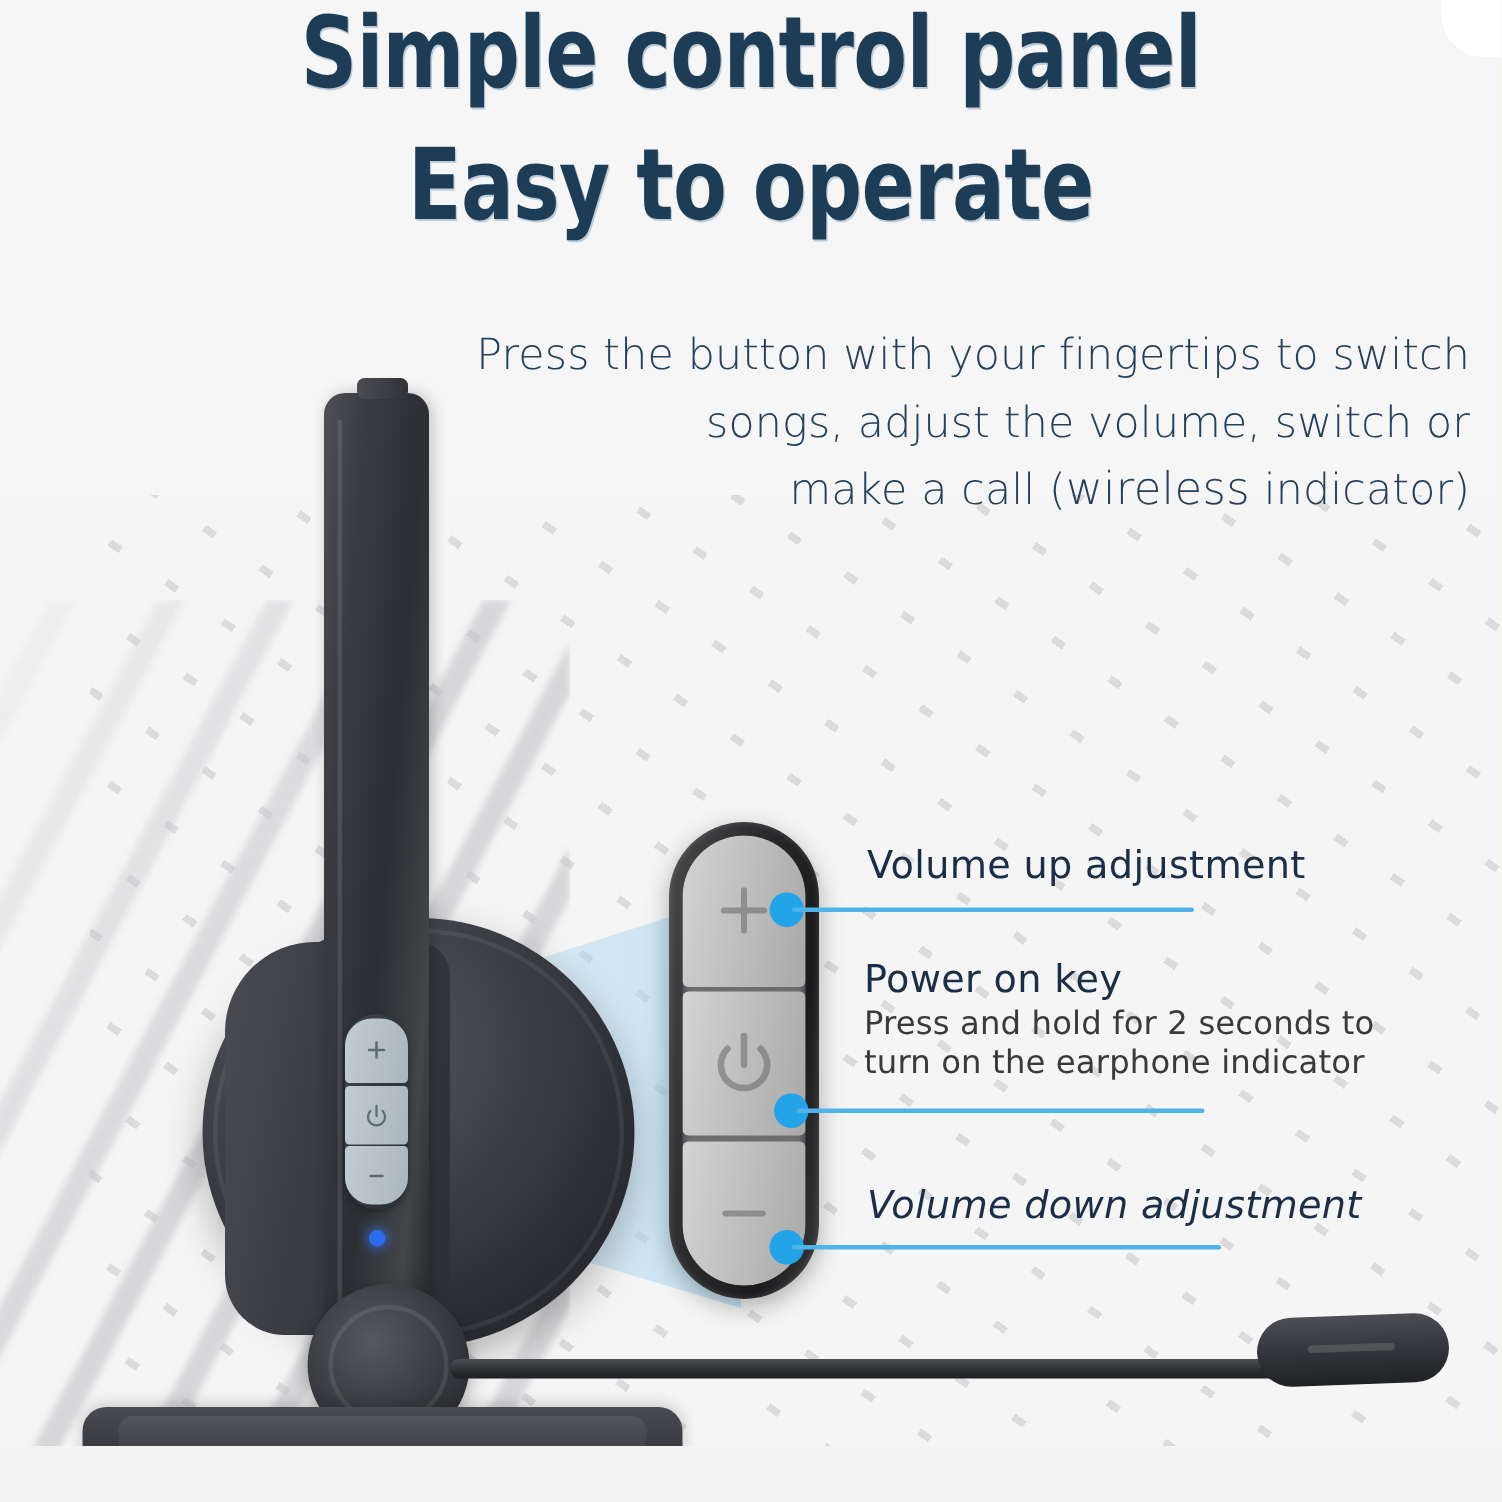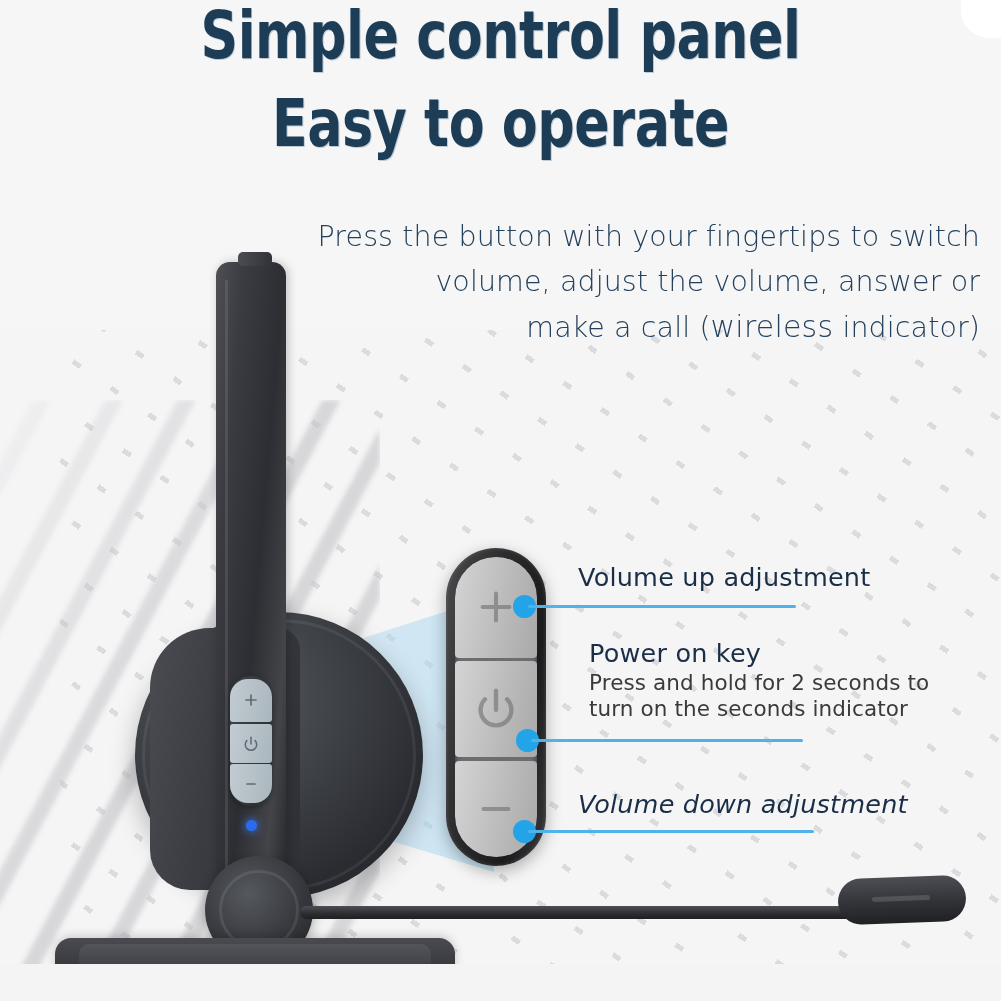--- a/index.html
+++ b/index.html
@@ -139,21 +139,21 @@
   <div class="bg-dashes"></div>
   <div class="bg-streaks"></div>
   <div class="bg-fade-top"></div>
   <div class="bg-corner-tr"></div>
 
   <div class="headline" id="headline-1">Simple control panel</div>
   <div class="headline" id="headline-2">Easy to operate</div>
 
   <div class="subhead">
     <div>Press the button with your fingertips to switch</div>
-    <div>volume, adjust the volume, answer or</div>
+    <div>songs, adjust the volume, switch or</div>
     <div>
       <span>make a call (</span><span class="wl">wireless</span><span> indicator)</span>
     </div>
   </div>
 
   <div class="cone"></div>
 
   <div class="earcup">
       <div class="ring"></div>
     </div>
@@ -216,25 +216,25 @@
   </div>
 
   <div class="dot" style="left:513px;top:595px;"></div>
   <div class="rule" style="left:528px;top:605px;width:268px;"></div>
   <div class="callout" style="left:578px;top:562px;text-align:center;">
     <div class="title">Volume up adjustment</div>
   </div>
 
   <div class="dot" style="left:516px;top:729px;"></div>
   <div class="rule" style="left:531px;top:739px;width:272px;"></div>
-  <div class="callout" style="left:576px;top:638px;margin-left:13px;">
+  <div class="callout" style="left:576px;top:638px;">
     <div class="title">Power on key</div>
     <div class="desc">
       <div>Press and hold for 2 seconds to</div>
-      <div>turn on the seconds indicator</div>
+      <div>turn on the earphone indicator</div>
     </div>
   </div>
 
   <div class="dot" style="left:513px;top:820px;"></div>
   <div class="rule" style="left:528px;top:830px;width:286px;"></div>
   <div class="callout" style="left:578px;top:789px;font-style:italic;">
     <div class="title">Volume down adjustment</div>
   </div>
 
 </div>

